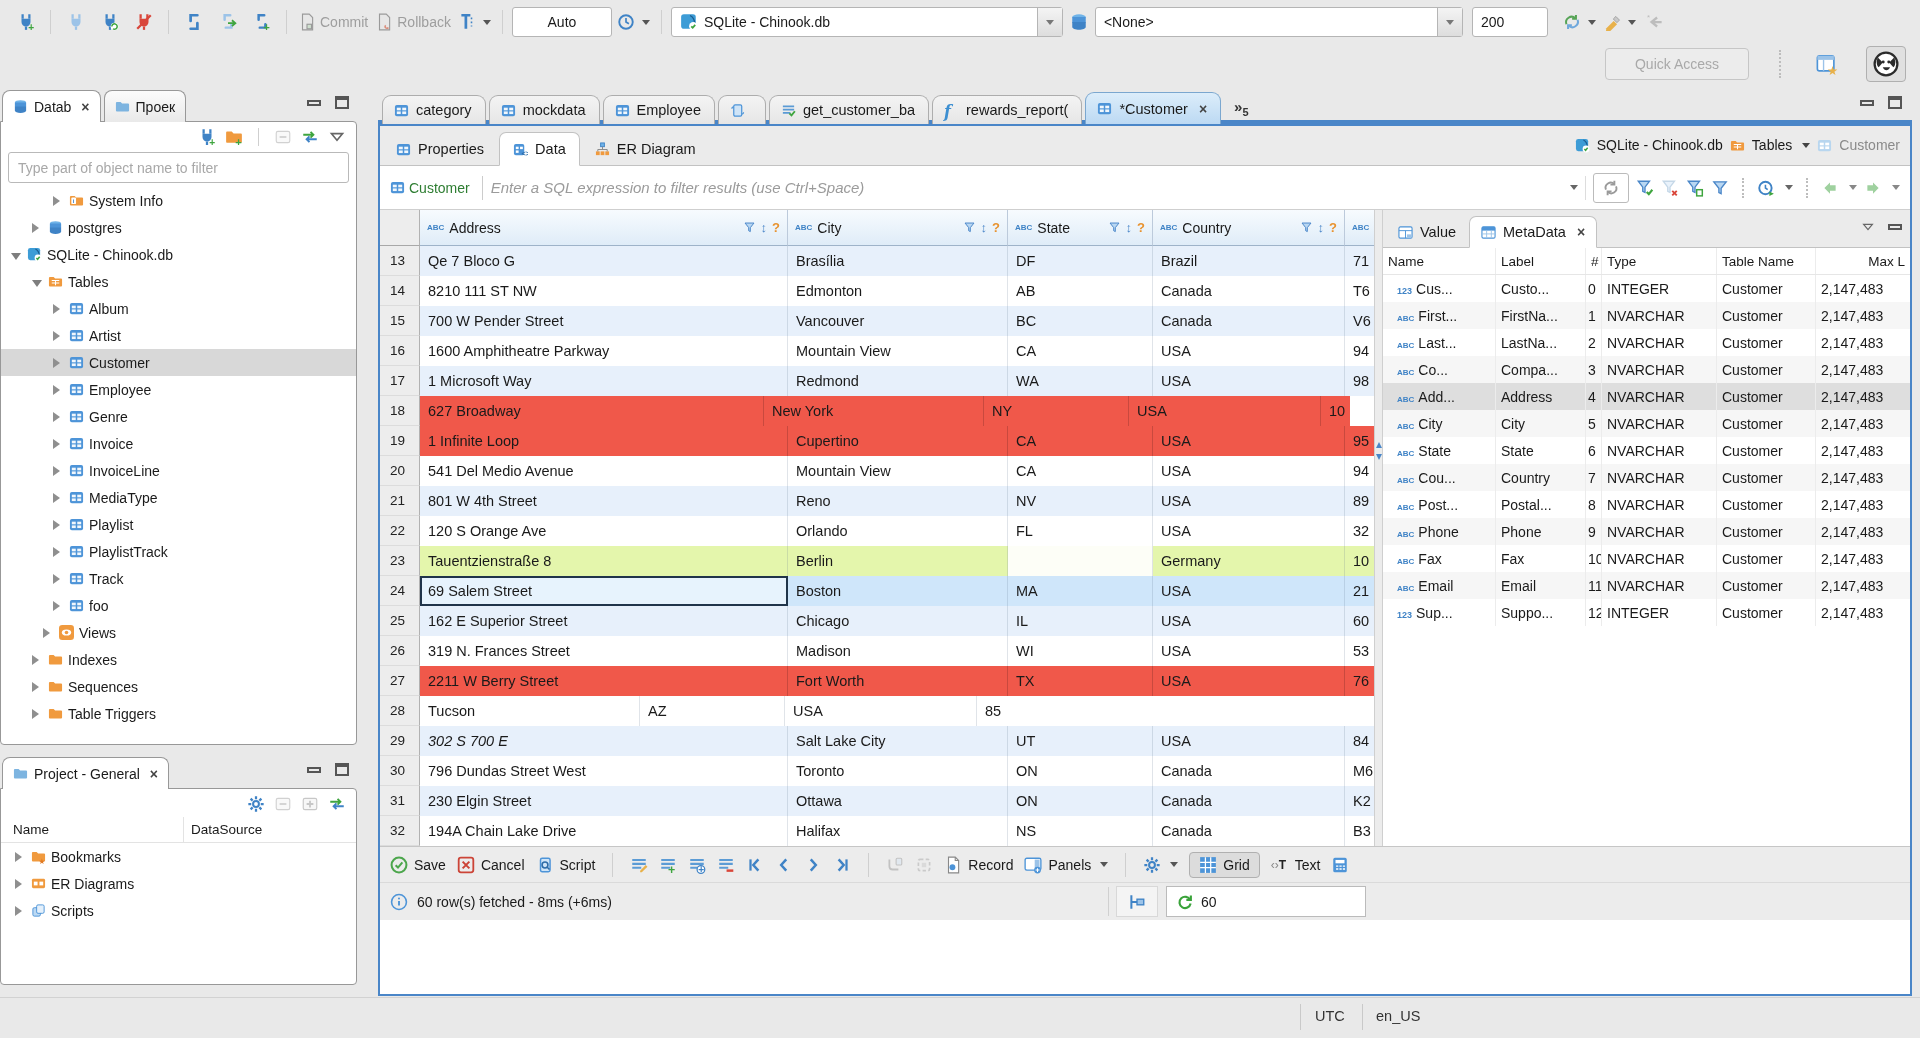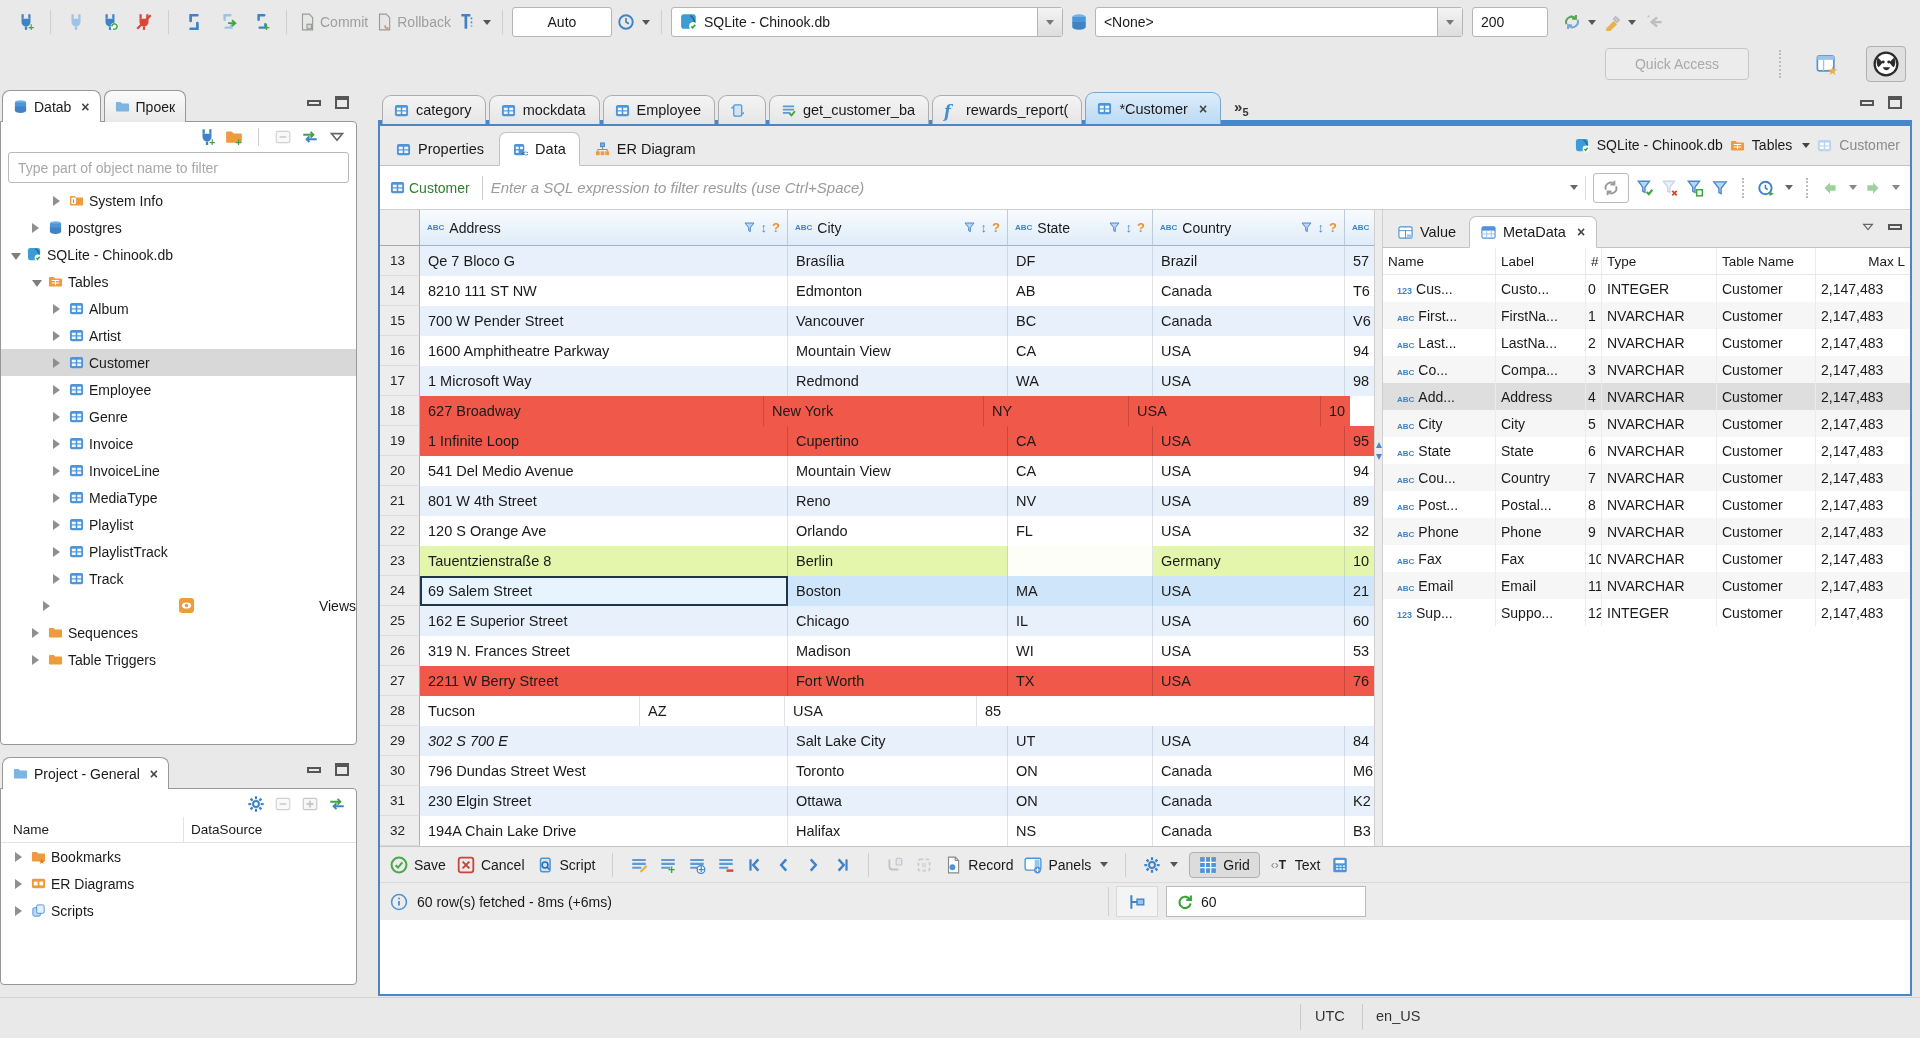--- a/index.html
+++ b/index.html
@@ -558,30 +558,52 @@
               <svg viewBox="0 0 16 16">
                 <rect x="1" y="2" width="14" height="12" rx="2" fill="#4d94d8"></rect>
                 <rect x="3" y="5" width="4.2" height="2.8" fill="#fff" opacity=".92"></rect>
                 <rect x="8.8" y="5" width="4.2" height="2.8" fill="#fff" opacity=".92"></rect>
                 <rect x="3" y="9" width="4.2" height="2.8" fill="#fff" opacity=".92"></rect>
                 <rect x="8.8" y="9" width="4.2" height="2.8" fill="#fff" opacity=".92"></rect>
               </svg>
             </span>
             <span>Track</span>
           </div>
-          <div class="trow" style="padding-left: 42px; justify-content: space-between;">
+          <div class="trow" style="padding-left: 52px;">
+            <span class="arr r"></span>
+            <span class="ic sm">
+              <svg viewBox="0 0 16 16">
+                <rect x="1" y="2" width="14" height="12" rx="2" fill="#4d94d8"></rect>
+                <rect x="3" y="5" width="4.2" height="2.8" fill="#fff" opacity=".92"></rect>
+                <rect x="8.8" y="5" width="4.2" height="2.8" fill="#fff" opacity=".92"></rect>
+                <rect x="3" y="9" width="4.2" height="2.8" fill="#fff" opacity=".92"></rect>
+                <rect x="8.8" y="9" width="4.2" height="2.8" fill="#fff" opacity=".92"></rect>
+              </svg>
+            </span>
+            <span>foo</span>
+          </div>
+          <div class="trow" style="padding-left: 42px;">
             <span class="arr r"></span>
             <span class="ic sm">
               <svg viewBox="0 0 16 16">
                 <rect width="16" height="16" rx="3.5" fill="#f09a3e"></rect>
                 <ellipse cx="8" cy="8" rx="5" ry="3.3" fill="#fff"></ellipse>
                 <circle cx="8" cy="8" r="1.9" fill="#f09a3e"></circle>
               </svg>
             </span>
             <span>Views</span>
+          </div>
+          <div class="trow" style="padding-left: 31px;">
+            <span class="arr r"></span>
+            <span class="ic sm">
+              <svg viewBox="0 0 16 16">
+                <path d="M1 4.2c0-.6.4-1 1-1h4l1.6 1.6H14c.6 0 1 .4 1 1v6.4c0 .6-.4 1-1 1H2c-.6 0-1-.4-1-1z" fill="#f09a3e"></path>
+              </svg>
+            </span>
+            <span>Indexes</span>
           </div>
           <div class="trow" style="padding-left: 31px;">
             <span class="arr r"></span>
             <span class="ic sm">
               <svg viewBox="0 0 16 16">
                 <path d="M1 4.2c0-.6.4-1 1-1h4l1.6 1.6H14c.6 0 1 .4 1 1v6.4c0 .6-.4 1-1 1H2c-.6 0-1-.4-1-1z" fill="#f09a3e"></path>
               </svg>
             </span>
             <span>Sequences</span>
           </div>
@@ -961,21 +983,21 @@
               <div class="gh" style="width: 29px; border-right: none;">
                 <span class="tbadge">ABC</span>
               </div>
             </div>
             <div class="grow v-blue">
               <div class="gn" style="width: 40px;">13</div>
               <div class="gc" style="width: 368px;">Qe 7 Bloco G</div>
               <div class="gc" style="width: 220px;">Brasília</div>
               <div class="gc" style="width: 145px;">DF</div>
               <div class="gc" style="width: 192px;">Brazil</div>
-              <div class="gc" style="width: 29px; border-right: none;">57</div>
+              <div class="gc" style="width: 29px; border-right: none;">71</div>
             </div>
             <div class="grow v-white">
               <div class="gn" style="width: 40px;">14</div>
               <div class="gc" style="width: 368px;">8210 111 ST NW</div>
               <div class="gc" style="width: 220px;">Edmonton</div>
               <div class="gc" style="width: 145px;">AB</div>
               <div class="gc" style="width: 192px;">Canada</div>
               <div class="gc" style="width: 29px; border-right: none;">T6</div>
             </div>
             <div class="grow v-blue">

